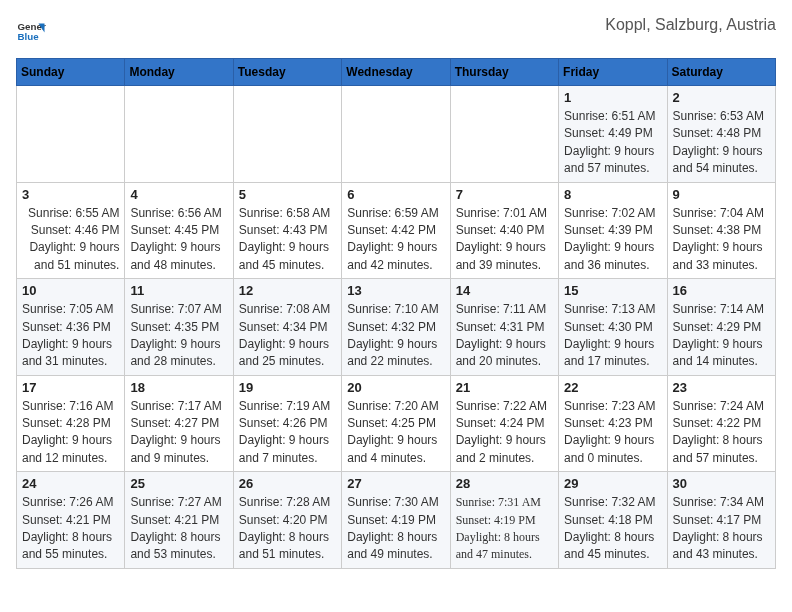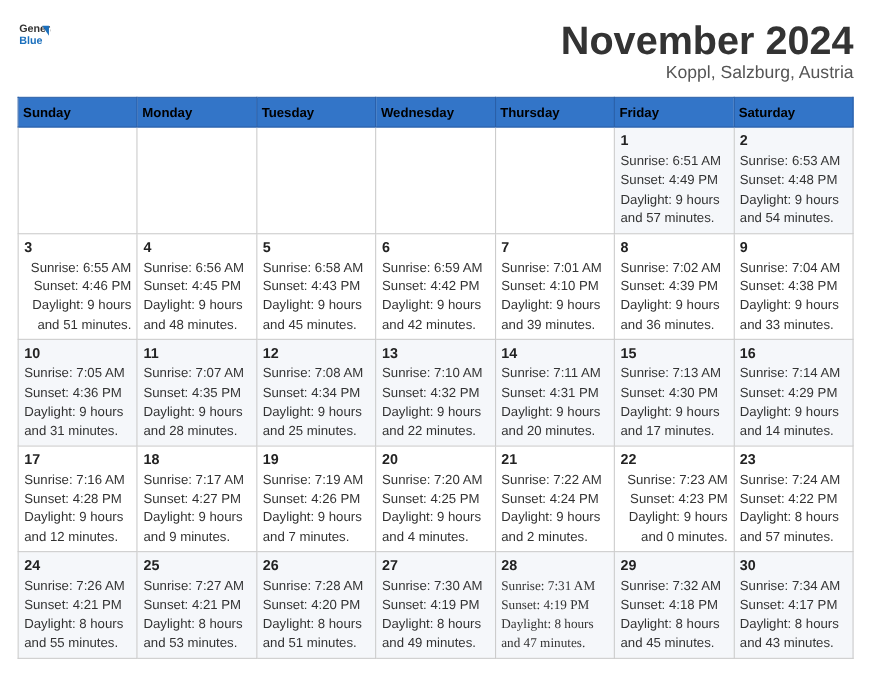--- a/index.html
+++ b/index.html
@@ -85,21 +85,20 @@
 
 <div class="header">
   <div class="logo">
     <svg class="logo-icon" viewBox="0 0 40 40">
       <text x="2" y="18" font-size="13" font-weight="bold" fill="#333" font-family="Arial">General</text>
       <text x="2" y="32" font-size="13" font-weight="bold" fill="#1a6fbd" font-family="Arial">Blue</text>
       <polygon points="30,10 38,10 38,22" fill="#1a6fbd"></polygon>
     </svg>
   </div>
   <div class="title-block">
-    <div class="month-title">November 2024</div>
     <div class="location">Koppl, Salzburg, Austria</div>
   </div>
 </div>
 
 <table class="calendar">
   <thead>
     <tr id="header-row">
         <th>Sunday</th>
         <th>Monday</th>
         <th>Tuesday</th>
@@ -150,21 +149,21 @@
         </td>
         <td>
           <div class="day-number">6</div>
           <div class="day-info" style="white-space: pre-line;">Sunrise: 6:59 AM
 Sunset: 4:42 PM
 Daylight: 9 hours and 42 minutes.</div>
         </td>
         <td>
           <div class="day-number">7</div>
           <div class="day-info" style="white-space: pre-line;">Sunrise: 7:01 AM
-Sunset: 4:10 PM
+Sunset: 4:40 PM
 Daylight: 9 hours and 39 minutes.</div>
         </td>
         <td>
           <div class="day-number">8</div>
           <div class="day-info" style="white-space: pre-line;">Sunrise: 7:02 AM
 Sunset: 4:39 PM
 Daylight: 9 hours and 36 minutes.</div>
         </td>
         <td>
           <div class="day-number">9</div>
@@ -243,21 +242,21 @@
 Daylight: 9 hours and 4 minutes.</div>
         </td>
         <td>
           <div class="day-number">21</div>
           <div class="day-info" style="white-space: pre-line;">Sunrise: 7:22 AM
 Sunset: 4:24 PM
 Daylight: 9 hours and 2 minutes.</div>
         </td>
         <td>
           <div class="day-number">22</div>
-          <div class="day-info" style="white-space: pre-line; text-align: right;">Sunrise: 7:23 AM
+          <div class="day-info" style="white-space: pre-line;">Sunrise: 7:23 AM
 Sunset: 4:23 PM
 Daylight: 9 hours and 0 minutes.</div>
         </td>
         <td>
           <div class="day-number">23</div>
           <div class="day-info" style="white-space: pre-line;">Sunrise: 7:24 AM
 Sunset: 4:22 PM
 Daylight: 8 hours and 57 minutes.</div>
         </td>
       </tr>

